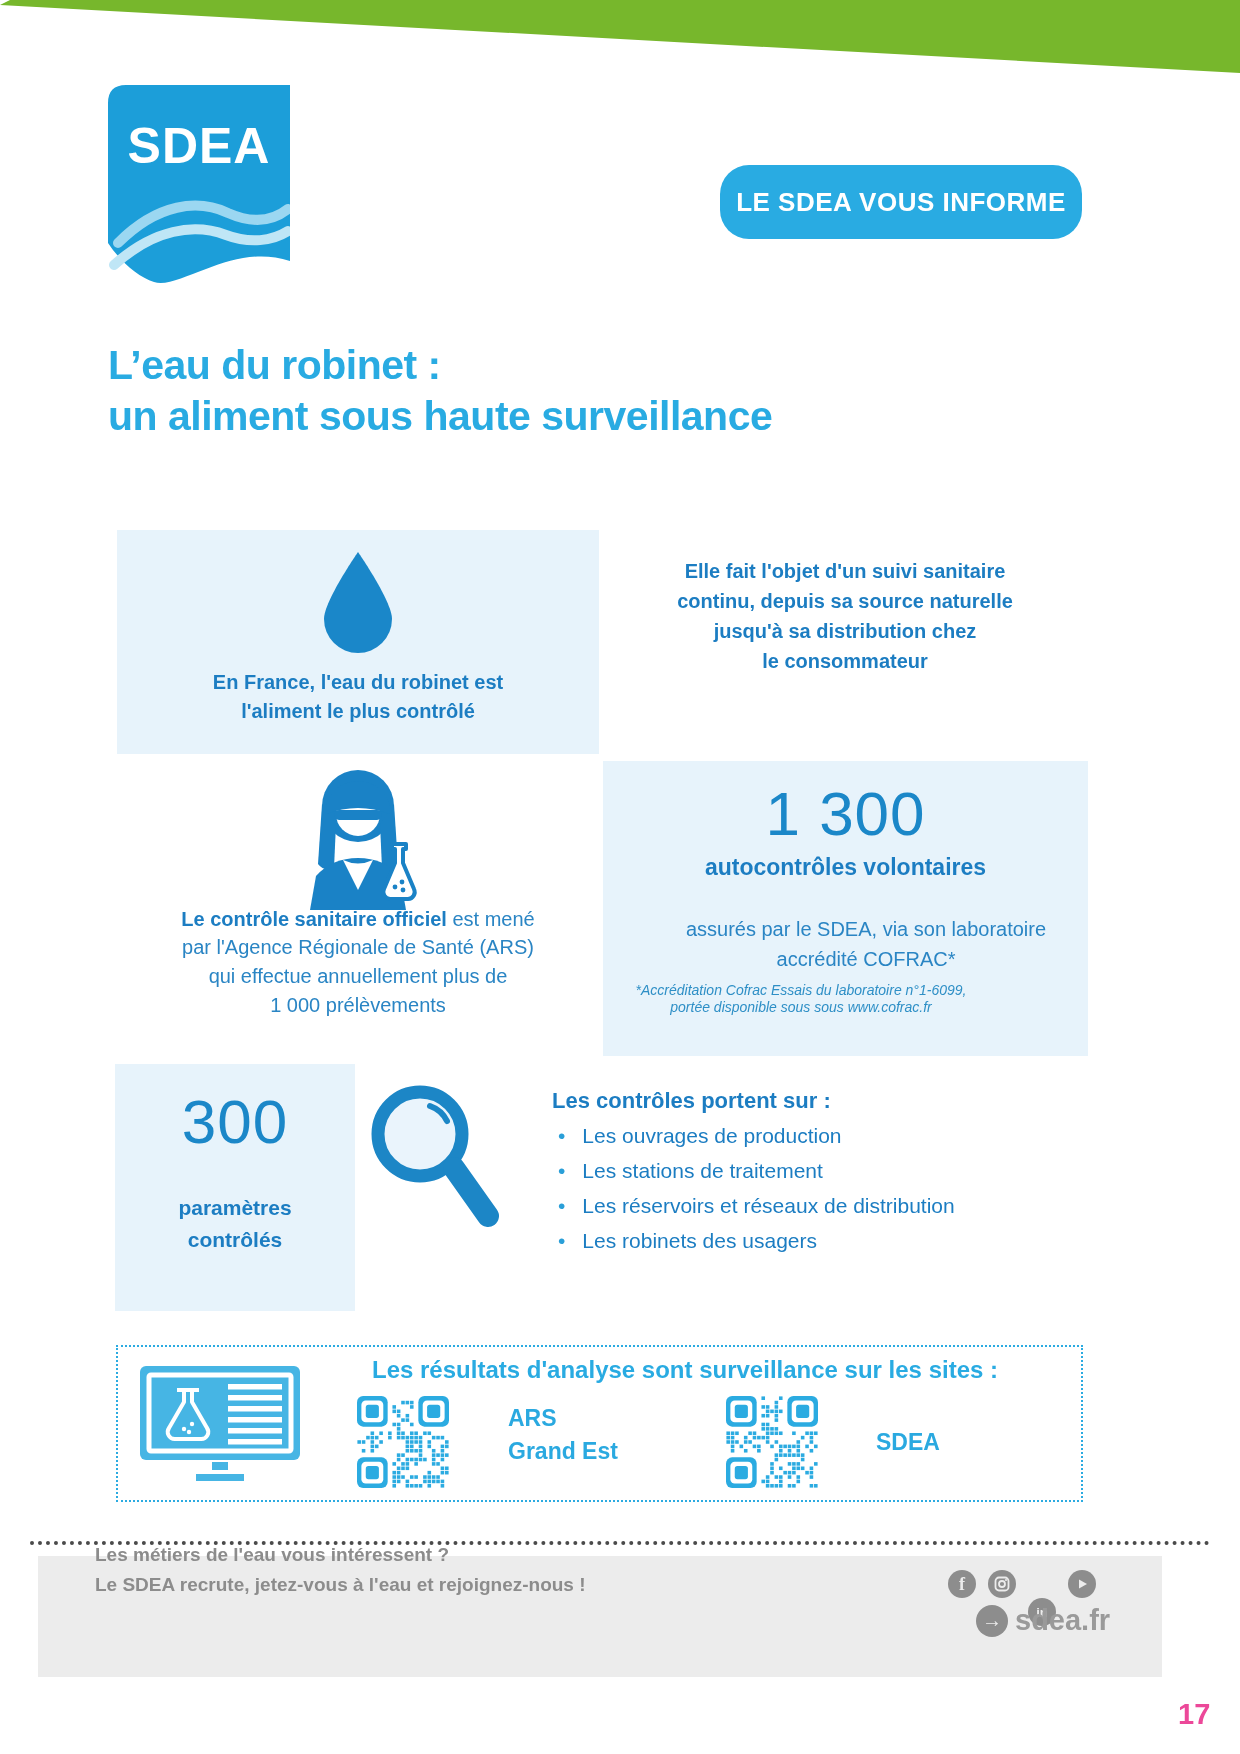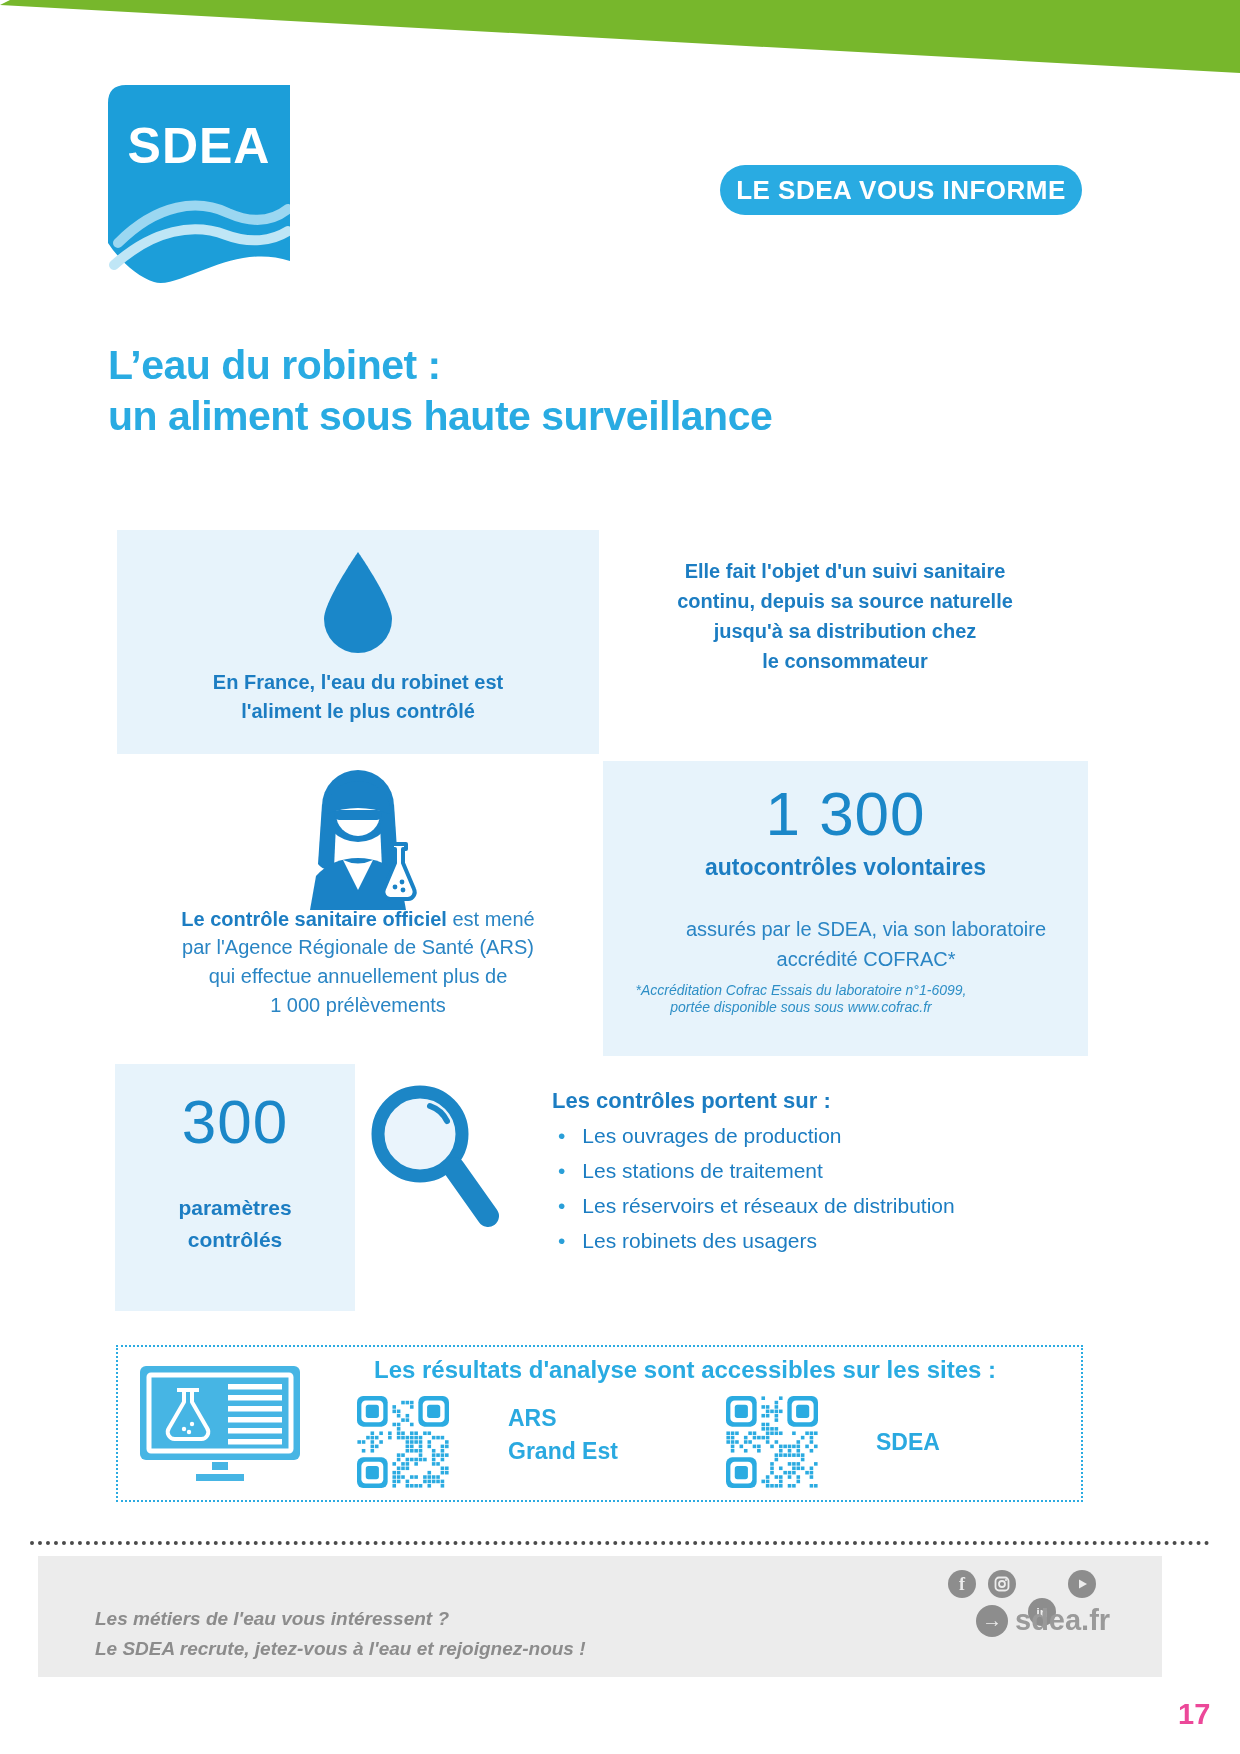--- a/index.html
+++ b/index.html
@@ -10,21 +10,21 @@
   
   .green-band{left:0;top:0;width:1240px;height:80px;background:#77b72c;
               clip-path:polygon(10px 0,1240px 0,1240px 73px,0 5px);}
 
   
   .logo-wrap{left:108px;top:85px;width:182px;height:200px;}
   .logo-text{position:absolute;left:0;top:32px;width:182px;text-align:center;
              color:#fff;font-size:50px;font-weight:bold;letter-spacing:1px;}
 
   
-  .badge{left:720px;top:165px;width:362px;height:50px;background:#29abe2;border-radius:29px;
+  .badge{left:720px;top:165px;width:362px;height:74px;background:#29abe2;border-radius:29px;
          color:#fff;font-size:26px;font-weight:bold;display:flex;align-items:center;
          justify-content:center;letter-spacing:.5px;}
 
   
   .main-title{left:108px;top:340px;width:900px;color:#29abe2;font-size:41px;font-weight:bold;
               line-height:51px;white-space:pre-line;letter-spacing:-.5px;}
 
   .lightbox{background:#e7f3fb;}
   .box1{left:117px;top:530px;width:482px;height:224px;}
   .box4{left:603px;top:761px;width:485px;height:295px;}
@@ -69,22 +69,22 @@
   .qr{width:92px;height:92px;}
   .qr1{left:357px;top:1396px;}
   .qr2{left:726px;top:1396px;}
   .qr-label{color:#2aa9e0;font-weight:bold;font-size:23px;line-height:33px;white-space:pre-line;}
   .qr1-label{left:508px;top:1402px;}
   .qr2-label{left:876px;top:1426px;}
 
   .separator{left:30px;top:1541px;width:1180px;height:0;border-top:4px dotted #4a4a4a;}
 
   .footer-box{left:38px;top:1556px;width:1124px;height:121px;background:#ececec;}
-  .footer-text{left:95px;top:1604px;width:700px;color:#8c8c8c;font-weight:bold;font-size:19px;
-               line-height:30px;white-space:pre-line;font-style:italic;}
+  .footer-text{left:95px;top:1540px;width:700px;color:#8c8c8c;font-weight:bold;font-size:19px;
+               line-height:30px;white-space:pre-line;}
   .social-row{left:948px;top:1570px;display:flex;gap:12px;}
   .soc{width:28px;height:28px;border-radius:50%;background:#8d8d8d;color:#ececec;display:flex;
        align-items:center;justify-content:center;font-weight:bold;}
   .soc-f{font-size:18px;font-family:"Liberation Serif",serif;}
   .soc-in{font-size:13px;margin-top:28px;}
   .site-row{left:976px;top:1604px;display:flex;align-items:center;gap:7px;}
   .arrow-circle{width:32px;height:32px;border-radius:50%;background:#8d8d8d;color:#ececec;
                 display:flex;align-items:center;justify-content:center;font-size:20px;font-weight:bold;}
   .site-label{color:#9a9a9a;font-weight:bold;font-size:29px;}
 
@@ -187,21 +187,21 @@
       <circle cx="49" cy="66" r="2.2" fill="#fff"></circle>
     <rect x="88" y="18" width="54" height="5.5" fill="#fff"></rect>
       <rect x="88" y="29" width="54" height="5.5" fill="#fff"></rect>
     <rect x="88" y="40" width="54" height="5.5" fill="#fff"></rect>
       <rect x="88" y="51" width="54" height="5.5" fill="#fff"></rect>
     <rect x="88" y="62" width="54" height="5.5" fill="#fff"></rect>
       <rect x="88" y="73" width="54" height="5.5" fill="#fff"></rect>
     <rect x="72" y="96" width="16" height="8" fill="#46b5e4"></rect>
     <rect x="56" y="108" width="48" height="7" fill="#46b5e4"></rect>
   </svg>
-  <div class="abs results-title">Les résultats d'analyse sont accessibles sur les sites :</div>
+  <div class="abs results-title">Les résultats d'analyse sont surveillance sur les sites :</div>
   <svg class="abs qr qr1" viewBox="0 0 92 92" id="qr1">
       <rect x="44.20952380952381" y="4.780952380952382" width="3.5809523809523816" height="3.5809523809523816" fill="#2babe1"></rect>
       <rect x="48.590476190476195" y="4.780952380952382" width="3.5809523809523816" height="3.5809523809523816" fill="#2babe1"></rect>
       <rect x="52.971428571428575" y="4.780952380952382" width="3.5809523809523816" height="3.5809523809523816" fill="#2babe1"></rect>
       <rect x="35.44761904761905" y="9.161904761904763" width="3.5809523809523816" height="3.5809523809523816" fill="#2babe1"></rect>
       <rect x="52.971428571428575" y="9.161904761904763" width="3.5809523809523816" height="3.5809523809523816" fill="#2babe1"></rect>
       <rect x="35.44761904761905" y="13.542857142857144" width="3.5809523809523816" height="3.5809523809523816" fill="#2babe1"></rect>
       <rect x="39.82857142857143" y="13.542857142857144" width="3.5809523809523816" height="3.5809523809523816" fill="#2babe1"></rect>
       <rect x="39.82857142857143" y="17.923809523809524" width="3.5809523809523816" height="3.5809523809523816" fill="#2babe1"></rect>
       <rect x="48.590476190476195" y="17.923809523809524" width="3.5809523809523816" height="3.5809523809523816" fill="#2babe1"></rect>

